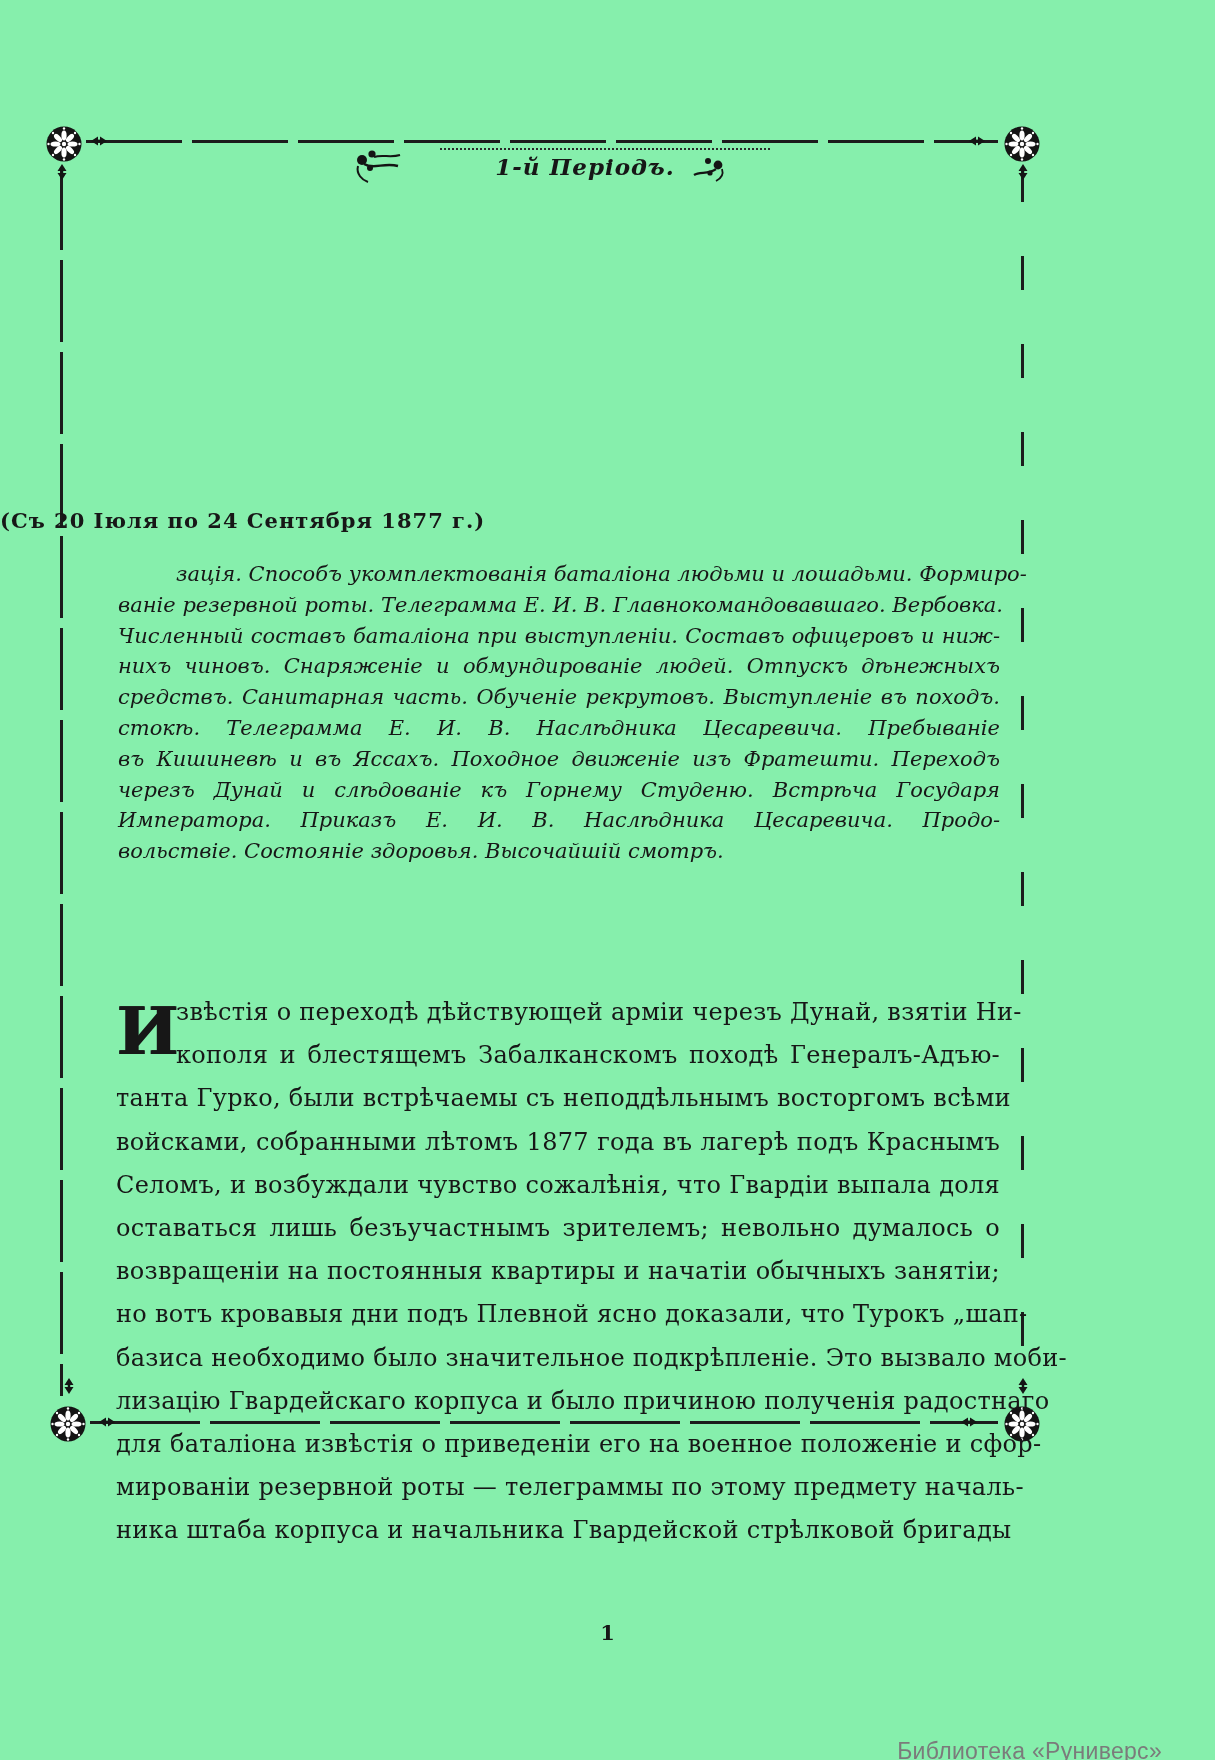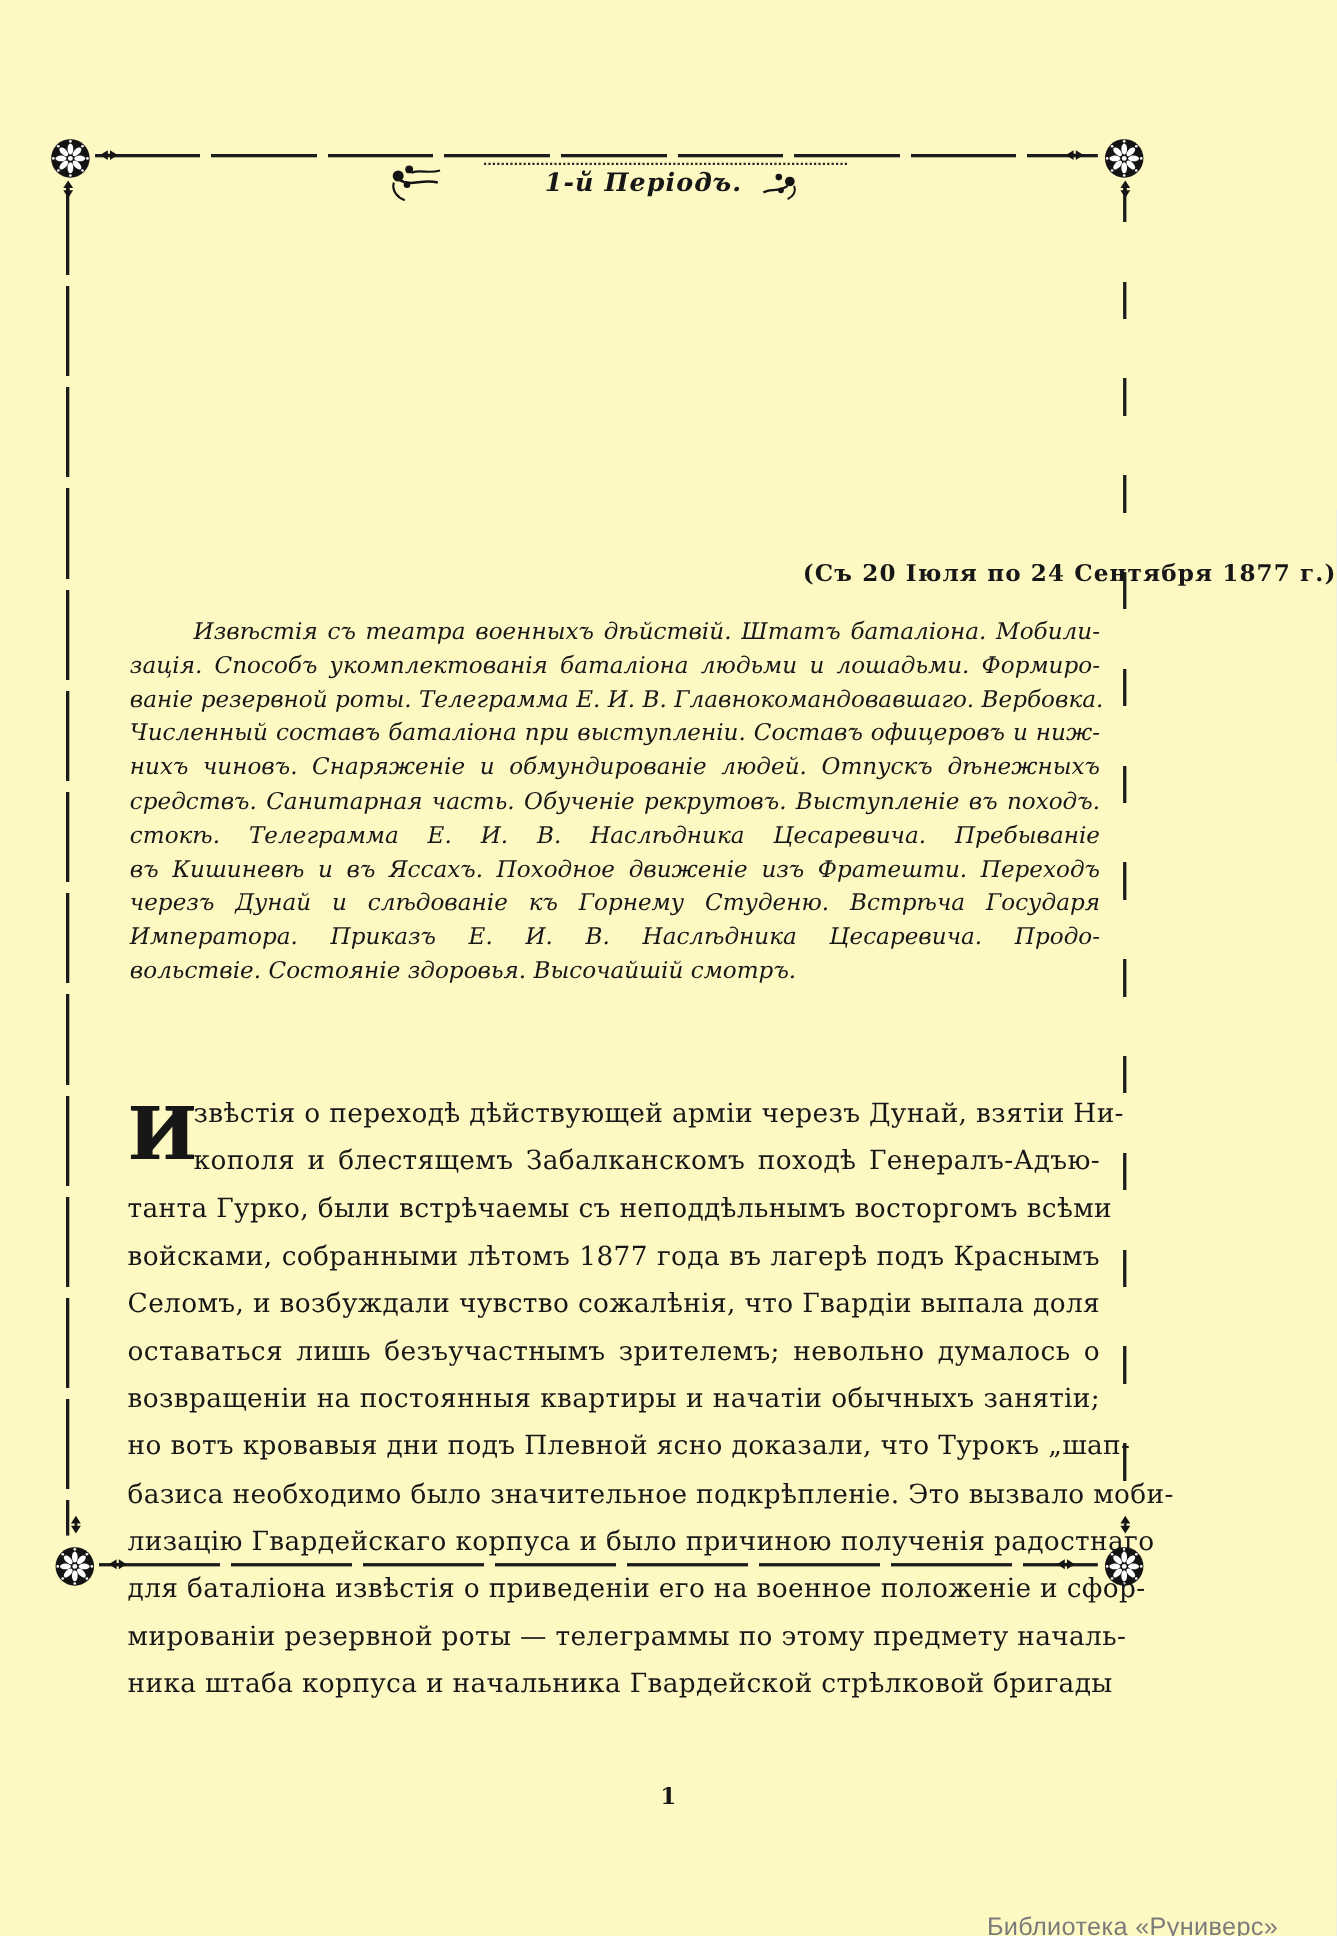--- a/index.html
+++ b/index.html
@@ -1,17 +1,17 @@
 <!DOCTYPE html>
 <html><head>
 <meta charset="utf-8">
 <style>
   html,body{margin:0;padding:0;background:#e8e8e8;}
   .page{
-    position:relative;width:1215px;height:1760px;background:#fef9c3;
+    position:relative;width:1215px;height:1760px;background:#86efac;
     font-family:"DejaVu Serif","Liberation Serif",serif;color:#171717;
     overflow:hidden;margin:0 auto;
   }
   
   .rosette{position:absolute;width:40px;height:40px;}
   .rosette.tl{left:44px;top:124px;}
   .rosette.tr{left:1002px;top:124px;}
   .rosette.bl{left:48px;top:1404px;}
   .rosette.br{left:1002px;top:1404px;}
   .frame-line{position:absolute;}
@@ -32,21 +32,21 @@
     font-style:italic;font-weight:bold;font-size:23px;letter-spacing:1px;}
   .sprig{position:absolute;}
   .sprig-left{left:350px;top:144px;width:52px;height:42px;}
   .sprig-right{left:692px;top:153px;width:38px;height:30px;}
   
   .main-title{position:absolute;left:0;top:412px;width:100%;text-align:center;
     font-size:42px;font-weight:bold;letter-spacing:9px;line-height:46px;}
   .t-sup{display:inline-block;font-size:21px;letter-spacing:1px;line-height:1;
     vertical-align:15px;border-bottom:3px solid #171717;padding:0 1px 2px 1px;
     margin:0 10px 0 2px;}
-  .subtitle{position:absolute;left:0;top:508px;width:100%;text-align:right;
+  .subtitle{position:absolute;left:0;top:508px;width:100%;text-align:left;
     font-weight:bold;font-size:21px;letter-spacing:1px;}
   
   .summary{position:absolute;left:118px;top:559px;width:882px;
     font-style:italic;font-size:21px;line-height:30.8px;}
   .summary-lines div{text-align:justify;text-align-last:justify;white-space:nowrap;}
   .summary-lines div:first-child{text-indent:58px;}
   .summary-lines div:last-child{text-align-last:left;}
   
   .body-text{position:absolute;left:116px;top:991px;width:884px;
     font-size:24px;line-height:43.2px;letter-spacing:0.3px;font-weight:500;}
@@ -209,21 +209,20 @@
     <circle cx="16" cy="8" r="3" fill="#141414"></circle>
     <circle cx="18" cy="20" r="2.6" fill="#141414"></circle>
     <path d="M24,16 C16,22 8,18 2,22" stroke="#141414" stroke-width="2.2" fill="none"></path>
     <path d="M30,16 C32,22 28,26 24,28" stroke="#141414" stroke-width="1.8" fill="none"></path>
   </svg>
 
   <div class="subtitle">(Съ 20 Іюля по 24 Сентября 1877 г.)</div>
 
   <div class="summary">
     <div class="summary-lines">
-        <div>Извѣстія съ театра военныхъ дѣйствій. Штатъ баталіона. Мобили-</div>
         <div>зація. Способъ укомплектованія баталіона людьми и лошадьми. Формиро-</div>
         <div>ваніе резервной роты. Телеграмма Е. И. В. Главнокомандовавшаго. Вербовка.</div>
         <div>Численный составъ баталіона при выступленіи. Составъ офицеровъ и ниж-</div>
         <div>нихъ чиновъ. Снаряженіе и обмундированіе людей. Отпускъ дѣнежныхъ</div>
         <div>средствъ. Санитарная часть. Обученіе рекрутовъ. Выступленіе въ походъ.</div>
         <div>стокѣ. Телеграмма Е. И. В. Наслѣдника Цесаревича. Пребываніе</div>
         <div>въ Кишиневѣ и въ Яссахъ. Походное движеніе изъ Фратешти. Переходъ</div>
         <div>черезъ Дунай и слѣдованіе къ Горнему Студеню. Встрѣча Государя</div>
         <div>Императора. Приказъ Е. И. В. Наслѣдника Цесаревича. Продо-</div>
         <div>вольствіе. Состояніе здоровья. Высочайшій смотръ.</div>

